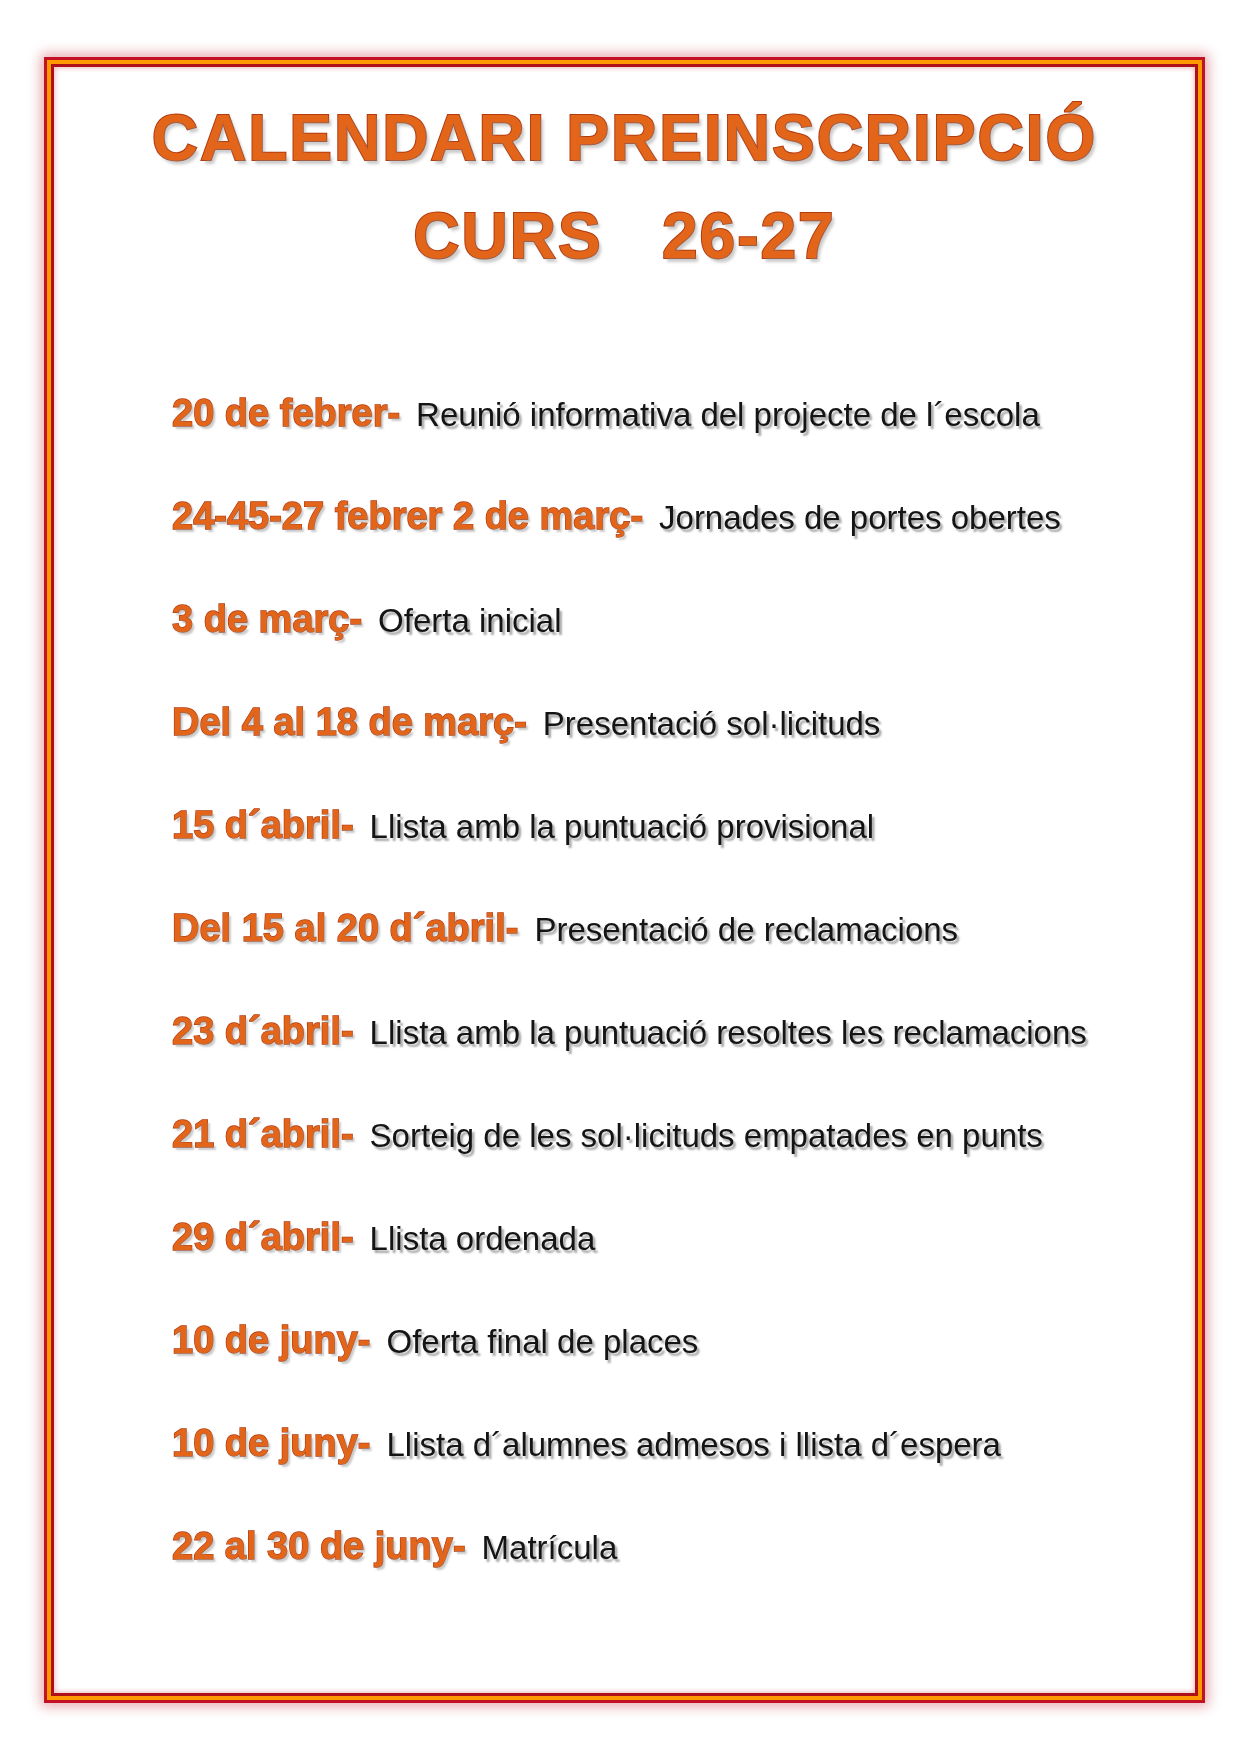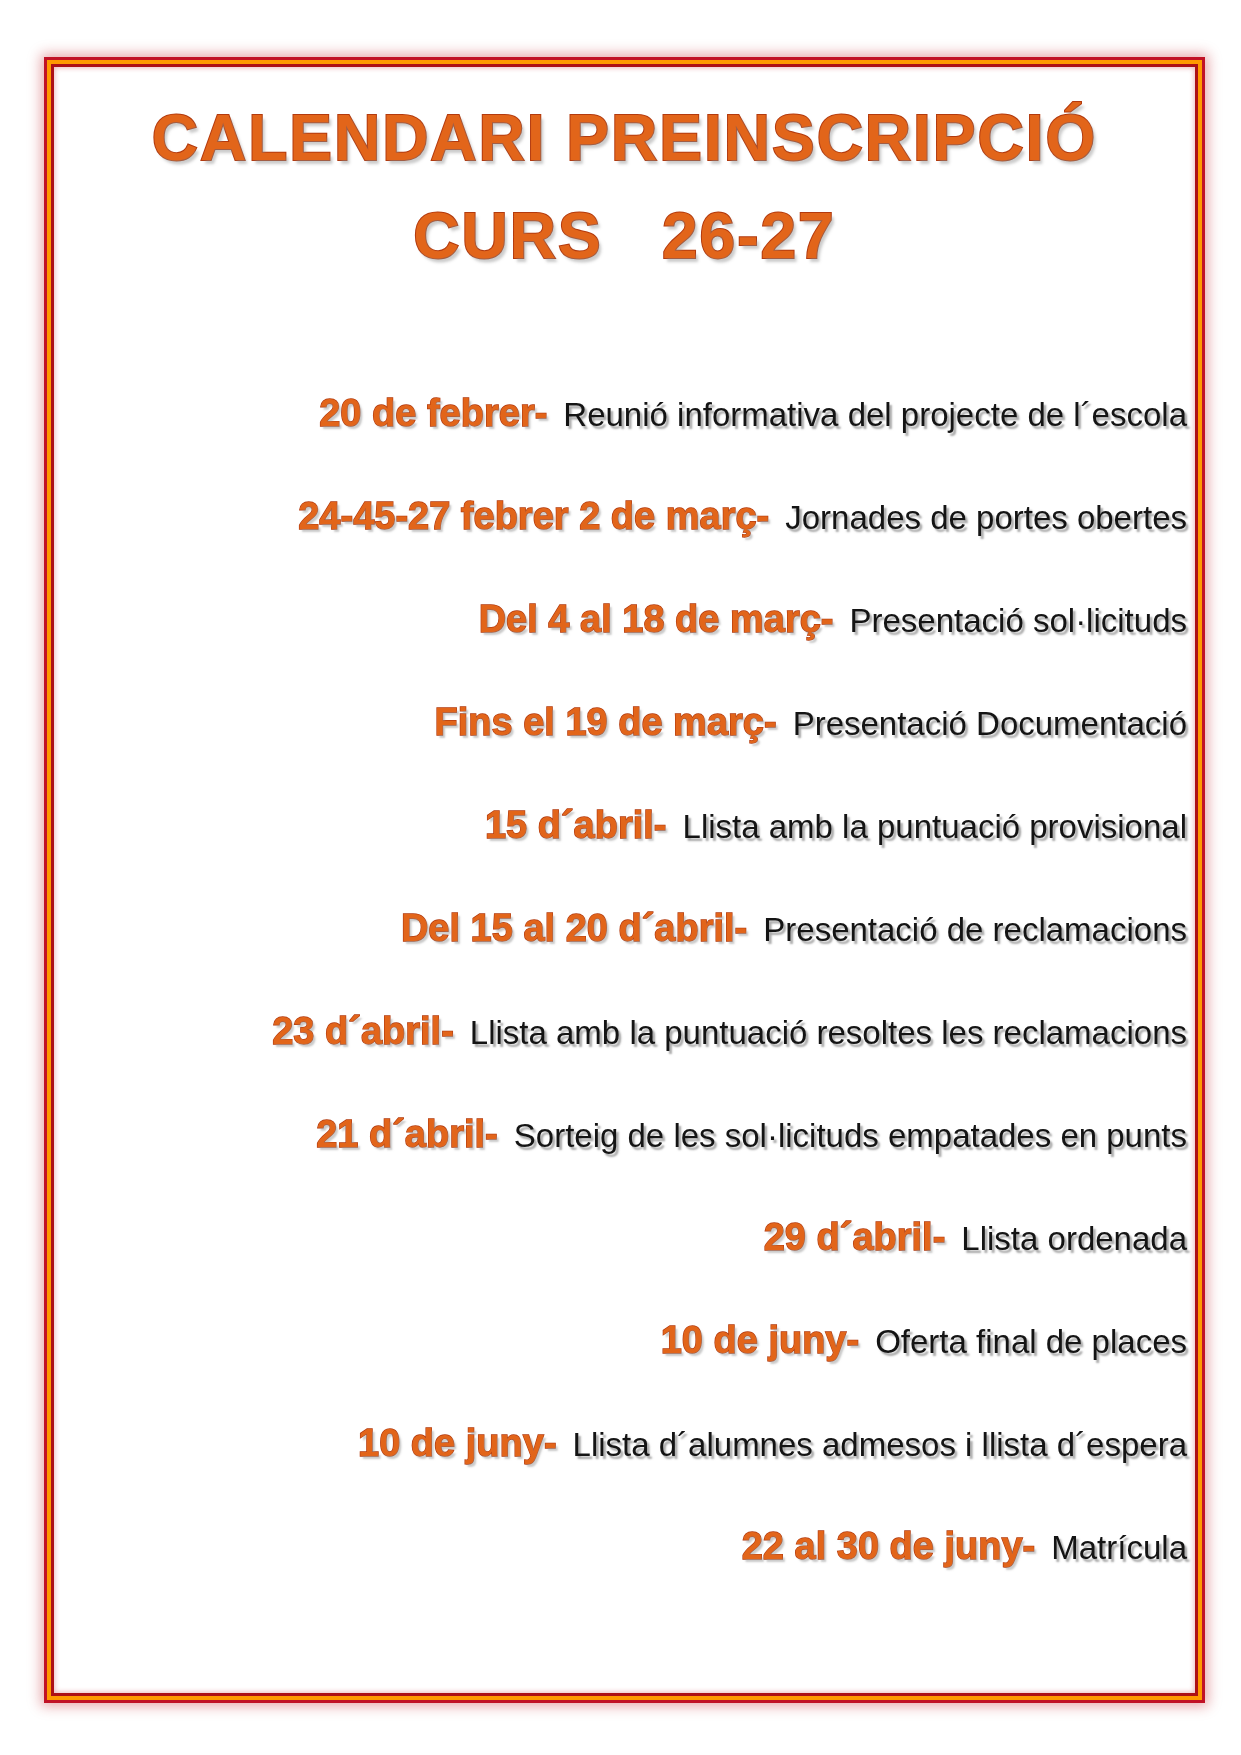--- a/index.html
+++ b/index.html
@@ -43,22 +43,21 @@
     text-shadow: 3px 4px 3px rgba(140, 140, 140, 0.45);
     white-space: pre;
   }
 
   .page-title   { margin: 36px 0 16px 0; }
   .course-subtitle { margin: 28px 0 0 0; }
 
   .events {
     list-style: none;
     margin: 120px 0 0 0;
-    padding: 0 8px 0 70px;
-    text-align: right;
+    padding: 0 8px 0 118px;
   }
 
   .event {
     line-height: 44px;
     margin-bottom: 51px;
     white-space: nowrap;
   }
 
   .event-date {
     font-weight: bold;
@@ -86,24 +85,24 @@
   <div class="course-subtitle">CURS   26-27</div>
 
   <ol class="events">
     <li class="event">
       <span class="event-date">20 de febrer-</span><span class="event-desc">Reunió informativa del projecte de l´escola</span>
     </li>
     <li class="event">
       <span class="event-date">24-45-27 febrer 2 de març-</span><span class="event-desc">Jornades de portes obertes</span>
     </li>
     <li class="event">
-      <span class="event-date">Del 4 al 18 de març-</span><span class="event-desc">Presentació sol·licituds</span>
+      <span class="event-date">3 de març-</span><span class="event-desc">Oferta inicial</span>
     </li>
     <li class="event">
-      <span class="event-date">Fins el 19 de març-</span><span class="event-desc">Presentació Documentació</span>
+      <span class="event-date">Del 4 al 18 de març-</span><span class="event-desc">Presentació sol·licituds</span>
     </li>
     <li class="event">
       <span class="event-date">15 d´abril-</span><span class="event-desc">Llista amb la puntuació provisional</span>
     </li>
     <li class="event">
       <span class="event-date">Del 15 al 20 d´abril-</span><span class="event-desc">Presentació de reclamacions</span>
     </li>
     <li class="event">
       <span class="event-date">23 d´abril-</span><span class="event-desc">Llista amb la puntuació resoltes les reclamacions</span>
     </li>

